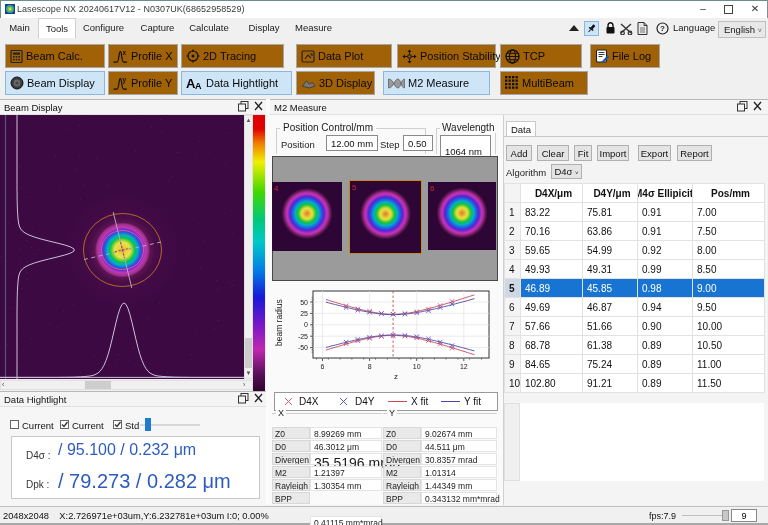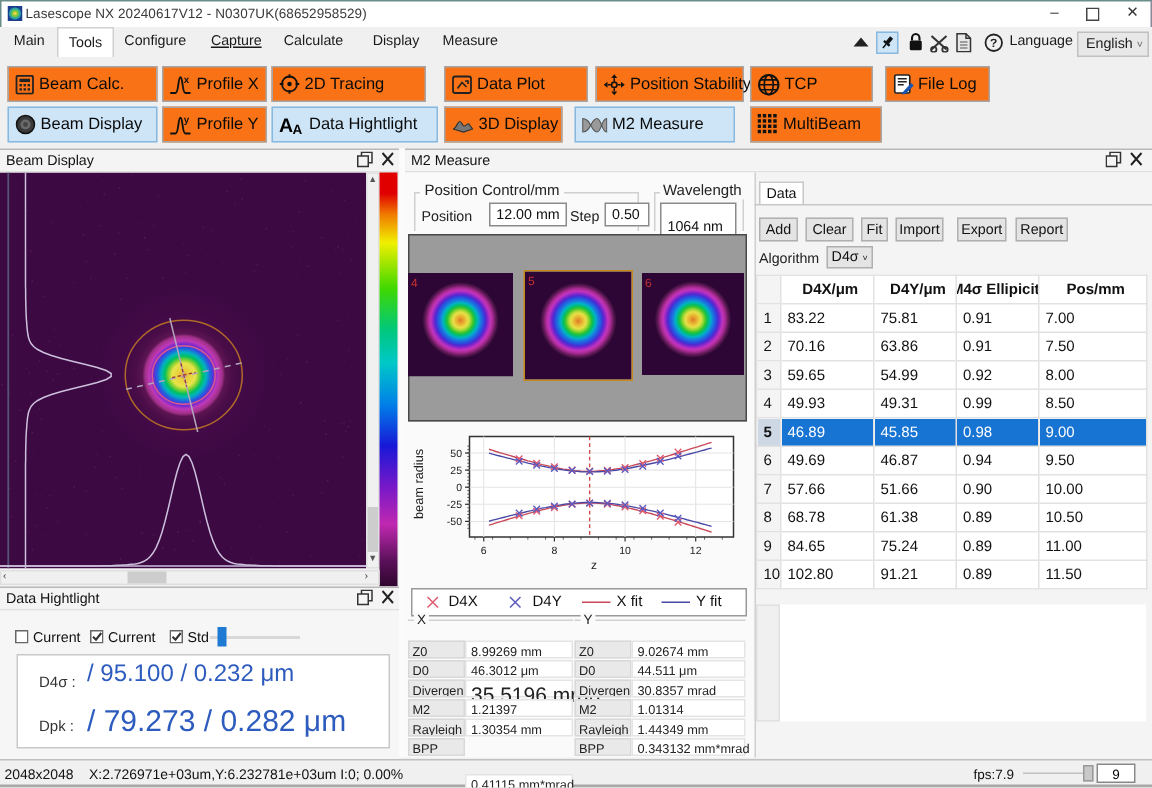--- a/index.html
+++ b/index.html
@@ -2,21 +2,21 @@
 <html><head><meta charset="utf-8"><style>
 *{margin:0;padding:0;box-sizing:border-box;}
 body{width:768px;height:525px;font-family:"Liberation Sans",sans-serif;background:#f0f0f0;position:relative;overflow:hidden;}
 .abs{position:absolute;}
 .titlebar{left:0;top:0;width:768px;height:18px;background:#fff;border-top:1px solid #6a8f8a;border-left:1px solid #6a8f8a;border-right:1px solid #889;}
 .title-txt{left:17px;top:4px;font-size:9px;color:#3a3a3a;letter-spacing:.05px;}
 .winbtn{top:0px;width:26px;height:17px;text-align:center;font-size:10px;color:#333;line-height:17px;}
 .menubar{left:1px;top:18px;width:766px;height:20px;background:#f0f0f0;}
 .menu-item{position:absolute;top:0;height:20px;line-height:20px;font-size:9.5px;color:#1a1a1a;text-align:center;}
 .menu-active{background:#fff;border:1px solid #d0d0d0;border-bottom:none;}
-.tbtn{position:absolute;height:24px;background:#f97316;border:1px solid #a6a6a6;font-size:11px;color:#0a0a0a;display:flex;align-items:center;white-space:nowrap;}
+.tbtn{position:absolute;height:24px;background:#a16207;border:1px solid #a6a6a6;font-size:11px;color:#0a0a0a;display:flex;align-items:center;white-space:nowrap;}
 .tbtn.on{background:#cde5f7;border-color:#88b8dd;}
 .tbtn .ic{margin:0 3px 0 4px;display:flex;align-items:center;}
 .panel-title{position:absolute;font-size:9.5px;color:#111;}
 .ptbar{background:#f4f4f4;border-top:1px solid #b8b8b8;border-bottom:1px solid #e0e0e0;}
 .inp{position:absolute;background:#fff;border:1px solid #8a8a8a;font-size:9.5px;color:#111;padding-left:4px;display:flex;align-items:center;}
 .btn2{position:absolute;background:#e4e4e4;border:1px solid #b0b0b0;font-size:9.5px;color:#111;text-align:center;}
 .lbl{position:absolute;font-size:9.5px;color:#222;}
 table.dt{border-collapse:collapse;font-size:10px;color:#111;table-layout:fixed;}
 table.dt td{border:1px solid #e2e2e2;padding:0 0 0 4px;text-align:left;height:19px;overflow:hidden;white-space:nowrap;}
 </style></head><body>
@@ -30,21 +30,21 @@
 <div class="abs title-txt">Lasescope NX 20240617V12 - N0307UK(68652958529)</div>
 <div class="abs winbtn" style="left:690px;">–</div>
 <svg class="abs" style="left:724px;top:5px" width="9" height="9">
     <rect x="0.5" y="0.5" width="8" height="8" fill="none" stroke="#444" stroke-width="1"></rect>
   </svg>
 <div class="abs winbtn" style="left:742px;">✕</div>
 <div class="abs menubar"></div>
 <div class="abs menu-item" style="left:9px;width:21px;top:18px;">Main</div>
 <div class="abs menu-item menu-active" style="left:38px;width:38px;top:18px;">Tools</div>
 <div class="abs menu-item" style="left:81px;width:45px;top:18px;">Configure</div>
-<div class="abs menu-item" style="left:139px;width:37px;top:18px;text-decoration:underline;">Capture</div>
+<div class="abs menu-item" style="left:139px;width:37px;top:18px;">Capture</div>
 <div class="abs menu-item" style="left:187px;width:44px;top:18px;">Calculate</div>
 <div class="abs menu-item" style="left:246px;width:36px;top:18px;">Display</div>
 <div class="abs menu-item" style="left:294px;width:39px;top:18px;">Measure</div>
 <svg class="abs" style="left:568px;top:24px" width="12" height="8">
     <path d="M6,1 L11,7 L1,7 z" fill="#222"></path>
   </svg>
 <div class="abs" style="left:584px;top:21px;width:15px;height:15px;background:#cde5f7;border:1px solid #88b8dd;"></div>
 <svg class="abs" style="left:586px;top:23px" width="11" height="11" viewBox="0 0 11 11">
     <g transform="rotate(40 5.5 5.5)">
       <rect x="4.2" y="1" width="2.6" height="4.5" fill="#111"></rect>

